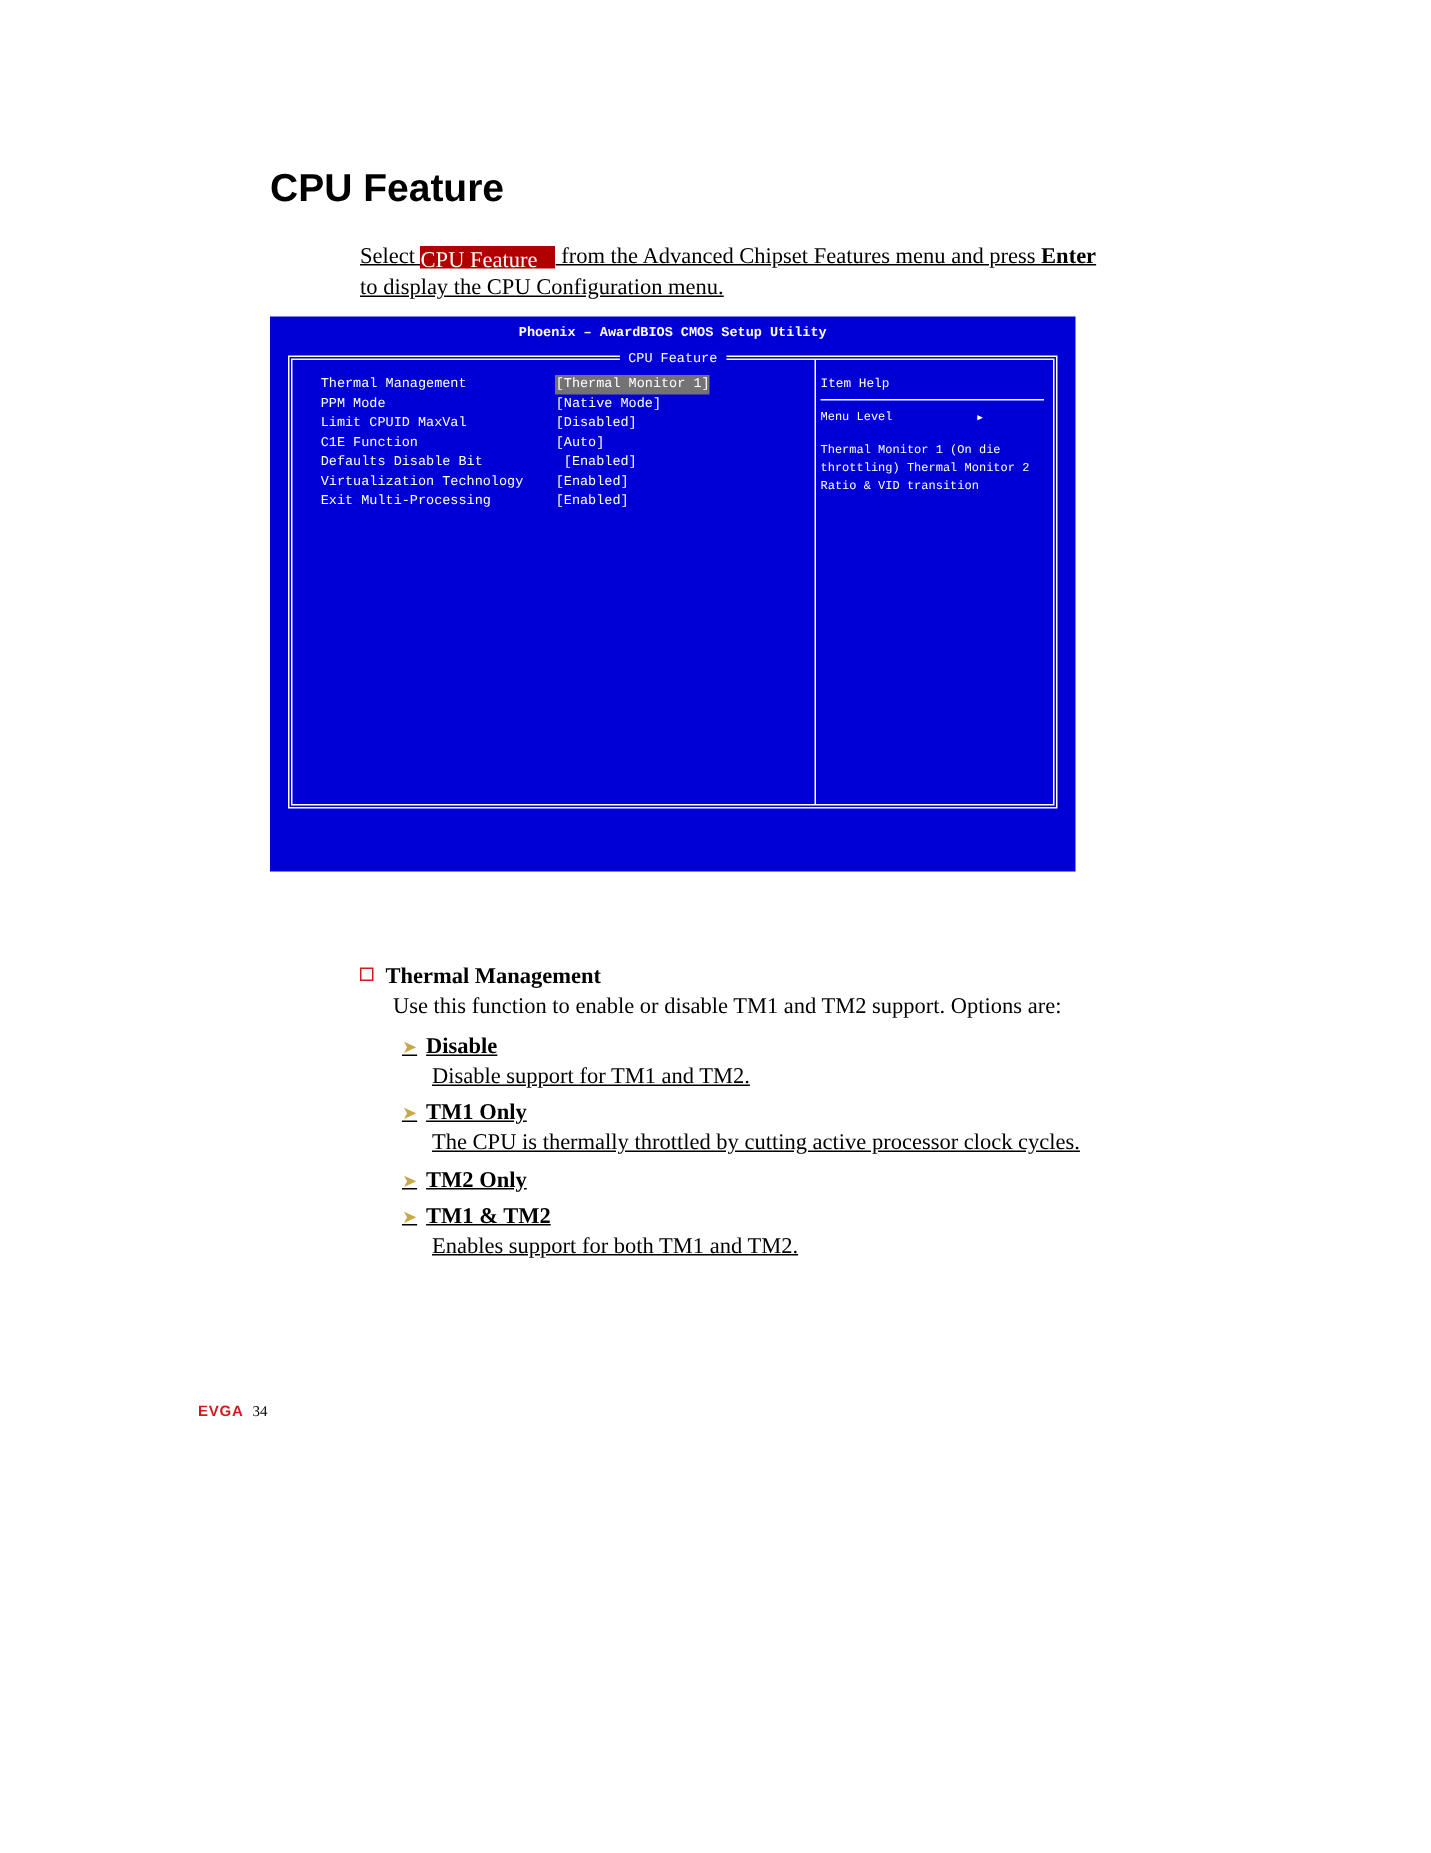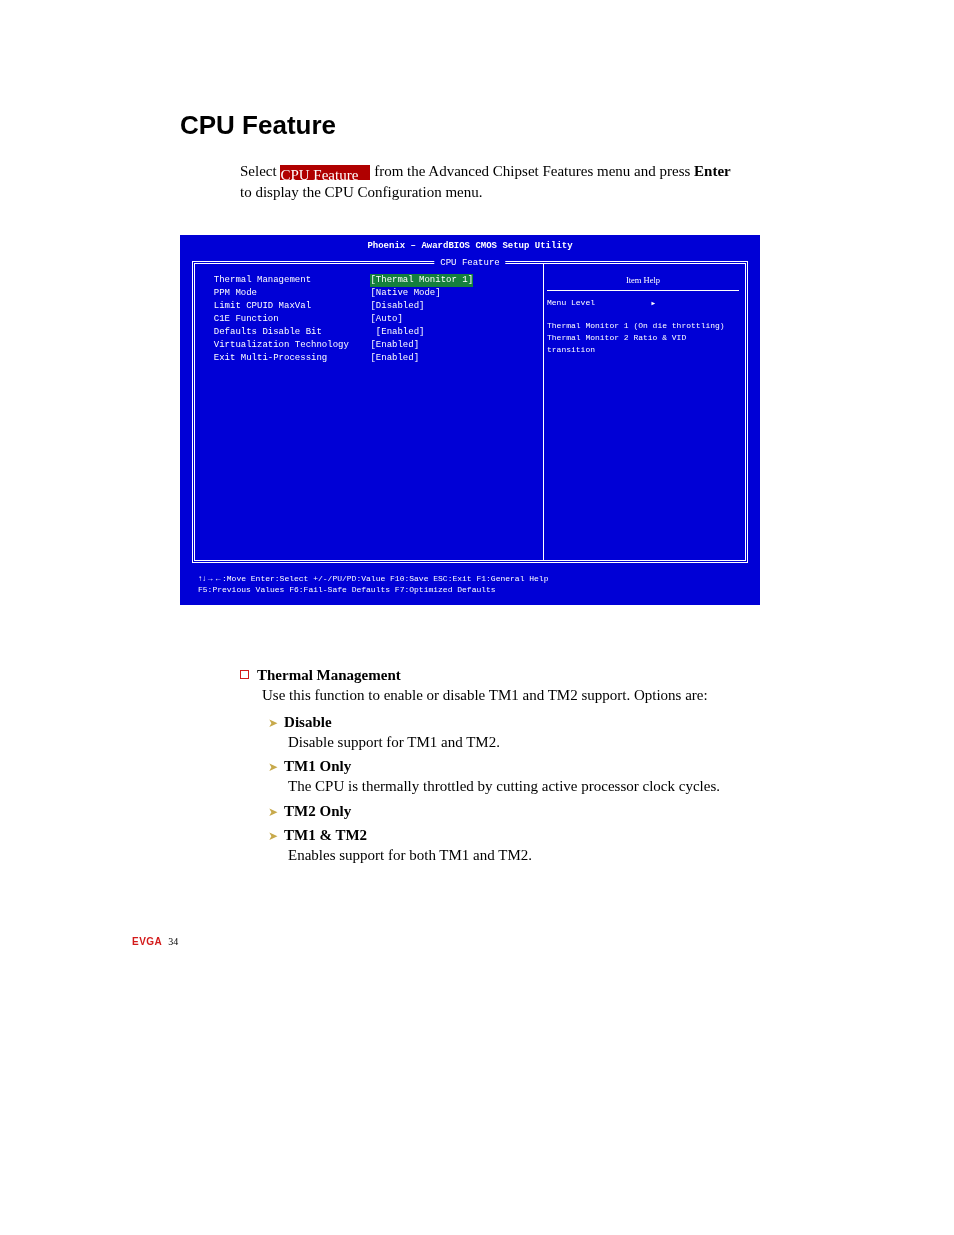--- a/index.html
+++ b/index.html
@@ -19,35 +19,36 @@
   .heading {
     font-family: Arial, Helvetica, sans-serif;
     font-weight: bold;
     font-size: 26px;
     margin: 0 0 20px 0;
   }
   .intro {
     margin-left: 60px;
     font-size: 15px;
     line-height: 1.4;
-    margin-bottom: 32px;
+    margin-bottom: 8px;
+    text-decoration: underline;
   }
   .intro .highlight {
     display: inline-block;
     background: #b00000;
     color: #fff;
     width: 90px;
     height: 15px;
     vertical-align: middle;
   }
   
   .bios-wrap {
     margin-left: 0;
     background: #0000d6;
-    width: 580px;
+    width: 537px;
     height: 370px;
     position: relative;
     font-family: 'Courier New', monospace;
     font-size: 9px;
     color: #fff;
   }
   .bios-title {
     position: absolute;
     top: 6px;
     left: 0; right: 0;
@@ -75,28 +76,28 @@
     left: 348px;
     border-left: 1px solid #fff;
   }
   .bios-left {
     position: absolute;
     top: 10px; left: 8px; right: 170px;
     font-size: 9px;
     line-height: 13px;
   }
   .bios-row { white-space: pre; }
-  .sel { background: #15803d; color: #fff; display: inline-block; }
+  .sel { background: #737373; color: #fff; display: inline-block; }
   .bios-right {
     position: absolute;
     top: 10px; left: 352px; right: 6px;
     font-size: 8.5px;
     line-height: 12px;
   }
-  .help-head { text-align: center; margin-bottom: 4px; font-family: Liberation Serif, serif; }
+  .help-head { margin-bottom: 4px; }
   .help-box {
     border-top: 1px solid #fff;
     margin: 2px 0 0 0;
     padding-top: 6px;
     font-size: 8px;
   }
   .help-box .tri { font-size: 6px; margin-left: 42px; }
   .bios-footer {
     position: absolute;
     bottom: 10px; left: 18px; right: 18px;
@@ -118,20 +119,21 @@
     display: inline-block;
     width: 9px; height: 9px;
     border: 1.5px solid #d31a1a;
     margin-right: 8px;
     vertical-align: 1px;
   }
   .item-l1-title { font-weight: bold; }
   .item-l1-body { margin-left: 22px; }
   .item-l2 {
     margin: 4px 0 4px 28px;
+    text-decoration: underline;
   }
   .tri-bullet {
     color: #c7a94b;
     font-size: 12px;
     margin-right: 6px;
   }
   .item-l2-title { font-weight: bold; }
   .item-l2-body { margin-left: 20px; }
   
   .page-footer {
@@ -172,24 +174,20 @@
 
       <div class="bios-right">
         <div class="help-head">Item Help</div>
         <div class="help-box">
           <div><span>Menu Level</span> &nbsp;&nbsp;<span class="tri">▶</span></div>
           <div style="margin-top:10px">Thermal Monitor 1 (On die throttling) Thermal Monitor 2 Ratio &amp; VID transition</div>
         </div>
       </div>
     </div>
 
-    <div class="bios-footer">
-      <div><span class="arrows">↑↓→←</span><span>:Move Enter:Select +/-/PU/PD:Value F10:Save ESC:Exit F1:General Help</span></div>
-      <div>      F5:Previous Values    F6:Fail-Safe Defaults   F7:Optimized Defaults</div>
-    </div>
   </div>
 
   <div class="explain">
     <div class="item-l1">
       <span class="bullet-sq"></span><span class="item-l1-title">Thermal Management</span>
       <div class="item-l1-body">Use this function to enable or disable TM1 and TM2 support. Options are:</div>
     </div>
 
     <div class="item-l2">
       <span class="tri-bullet">➤</span><span class="item-l2-title">Disable</span>

